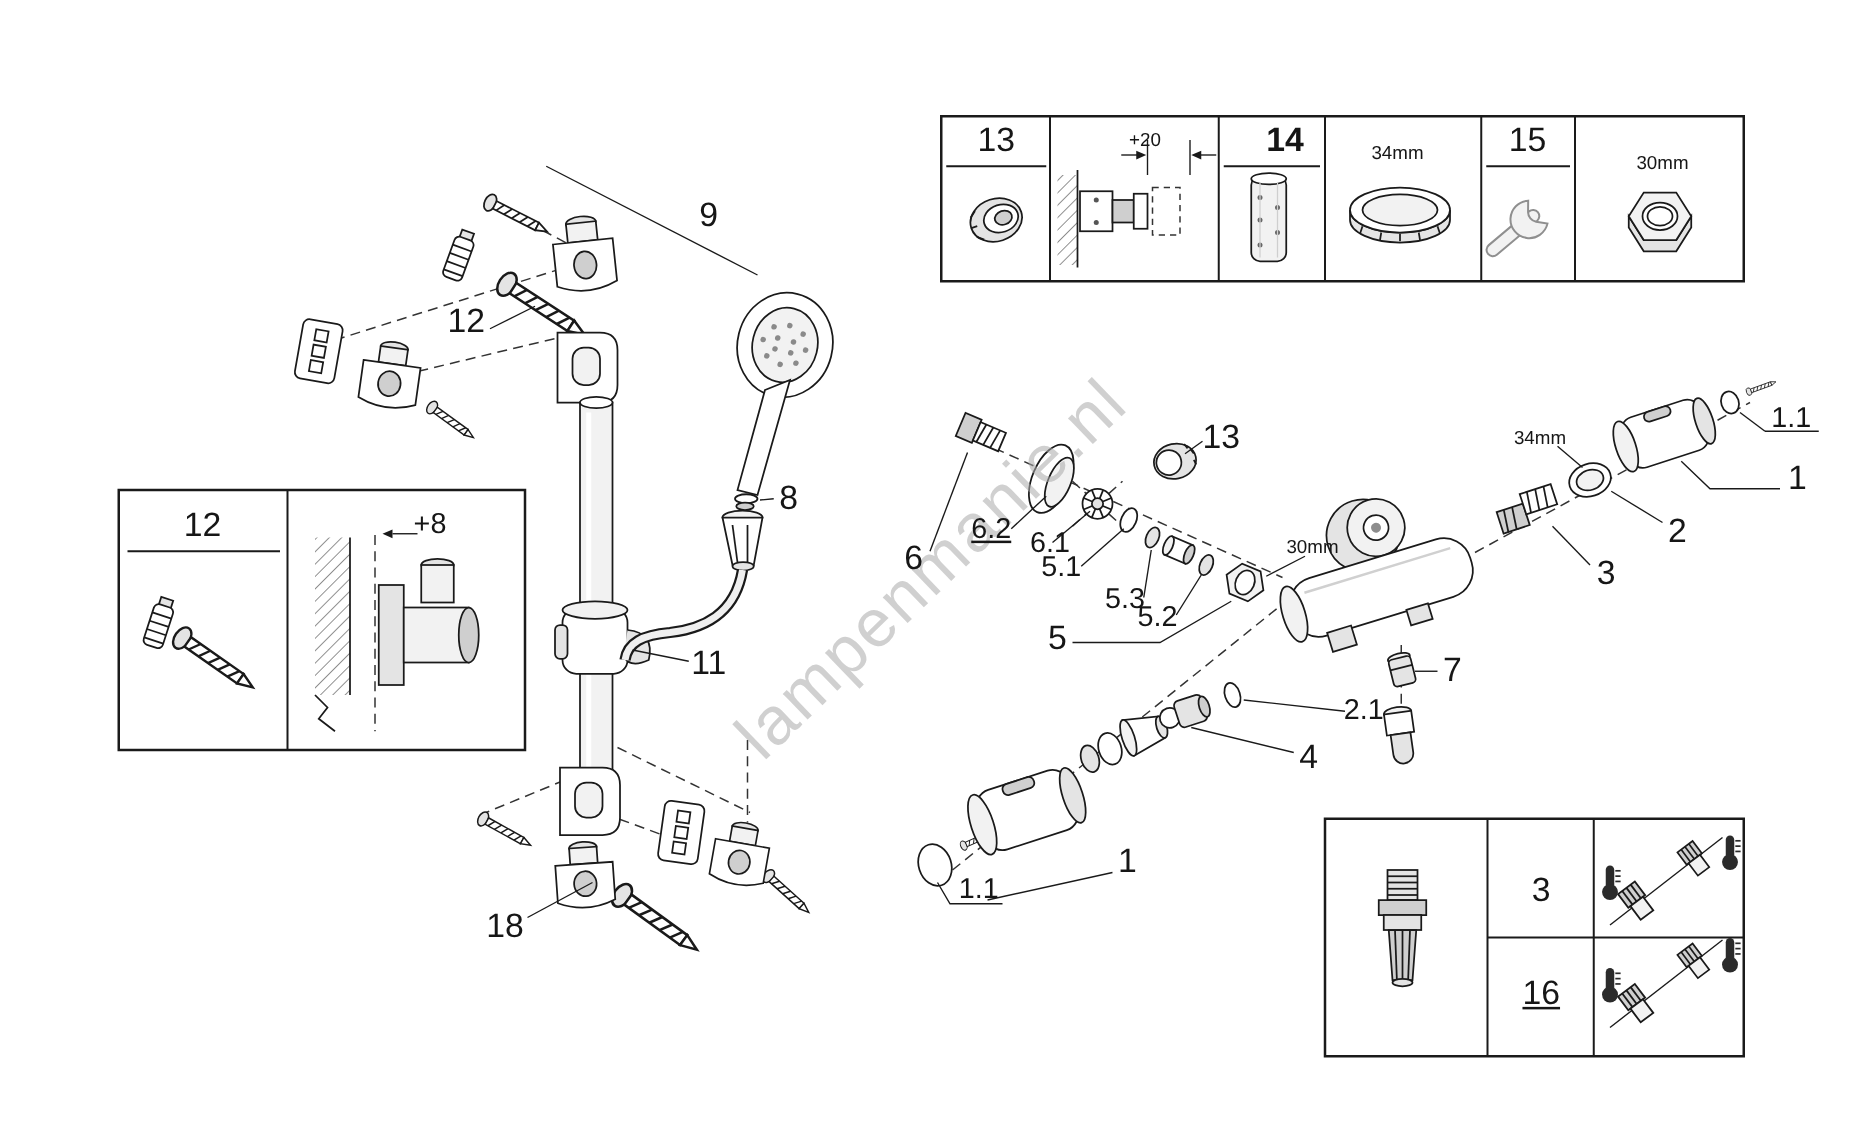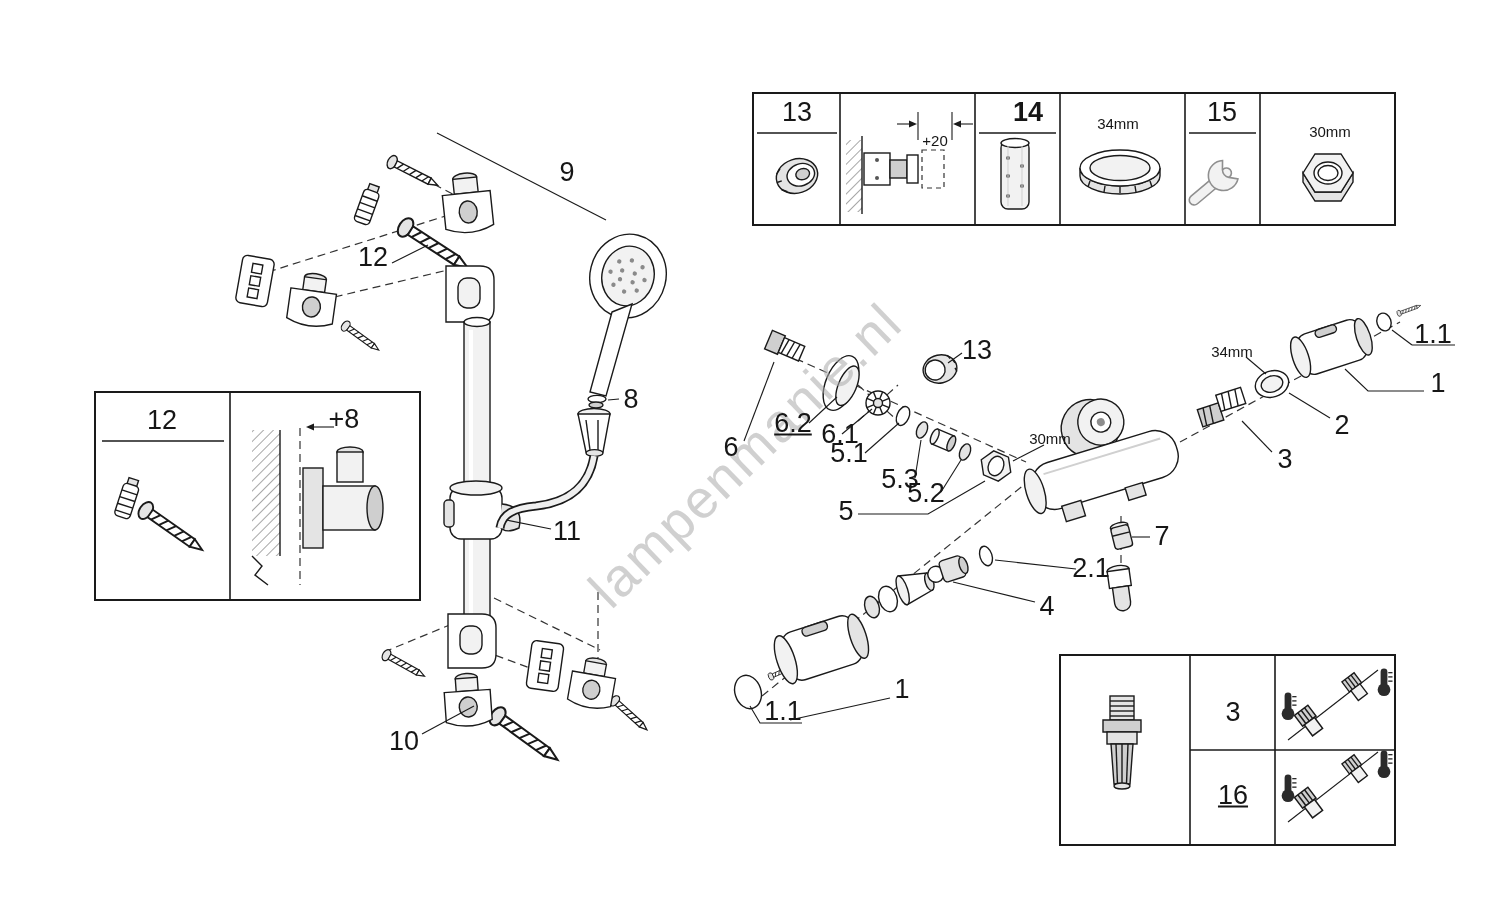--- a/index.html
+++ b/index.html
@@ -2,21 +2,21 @@
 <html><head>
 <meta charset="utf-8">
 <style>
   * { margin:0; padding:0; box-sizing:border-box; }
   html,body { background:#fff; }
   .page { position:relative; width:1500px; height:916px; background:#fff;
           font-family:"Liberation Sans", sans-serif; overflow:hidden; }
   .art { position:absolute; left:0; top:0; width:1500px; height:916px; display:block; }
   .lbl { position:absolute; transform:translate(-50%,-50%); color:#161616;
          font-size:27px; line-height:1; white-space:nowrap; }
-  .md  { font-size:27px; }
+  .md  { font-size:23px; }
   .xs  { font-size:15px; }
   .wm  { position:absolute; left:745px; top:455px;
          transform:translate(-50%,-50%) rotate(-44deg);
          font-size:54px; letter-spacing:2px; color:#ababab; opacity:.55; }
   
   .s   { stroke:#1a1a1a; stroke-width:1.4; }
   .f0  { fill:none; }
   .fw  { fill:#ffffff; }
   .f1  { fill:#f2f2f2; }
   .f2  { fill:#e4e4e4; }
@@ -444,34 +444,34 @@
     <line x1="1412" y1="345" x2="1455" y2="345" class="lead"></line>
     <line x1="1412" y1="345" x2="1392" y2="330" class="lead"></line>
     <line x1="790" y1="720" x2="890" y2="698" class="lead"></line>
     <polyline points="802,723 760,723 750,706" class="lead"></polyline>
   </g>
 </svg>
 
 <div class="wm">lampenmanie.nl</div>
 
 <div class="lbl" style="left:797px; top:112px;">13</div>
-<div class="lbl xs" style="left:935px; top:112px;margin-top:28px;">+20</div>
+<div class="lbl xs" style="left:916px; top:112px;">+20</div>
 <div class="lbl" style="left:1028px; top:112px;font-weight:bold;">14</div>
 <div class="lbl xs" style="left:1118px; top:123px;">34mm</div>
 <div class="lbl" style="left:1222px; top:112px;">15</div>
 <div class="lbl xs" style="left:1330px; top:131px;">30mm</div>
 
 <div class="lbl" style="left:162px; top:420px;">12</div>
 <div class="lbl md" style="left:344px; top:419px;">+8</div>
 
 <div class="lbl" style="left:567px; top:172px;">9</div>
 <div class="lbl" style="left:373px; top:257px;">12</div>
 <div class="lbl" style="left:631px; top:399px;">8</div>
 <div class="lbl" style="left:567px; top:531px;">11</div>
-<div class="lbl" style="left:404px; top:741px;">10</div>
+<div class="lbl" style="left:404px; top:741px;">18</div>
 
 <div class="lbl" style="left:977px; top:350px;">13</div>
 <div class="lbl md" style="left:793px; top:423px;text-decoration:underline;">6.2</div>
 <div class="lbl md" style="left:827px; top:434px;margin-left:13px;">6.1</div>
 <div class="lbl" style="left:731px; top:447px;">6</div>
 <div class="lbl md" style="left:849px; top:453px;">5.1</div>
 <div class="lbl md" style="left:900px; top:479px;">5.3</div>
 <div class="lbl md" style="left:926px; top:493px;">5.2</div>
 <div class="lbl" style="left:846px; top:511px;">5</div>
 <div class="lbl xs" style="left:1232px; top:351px;">34mm</div>

